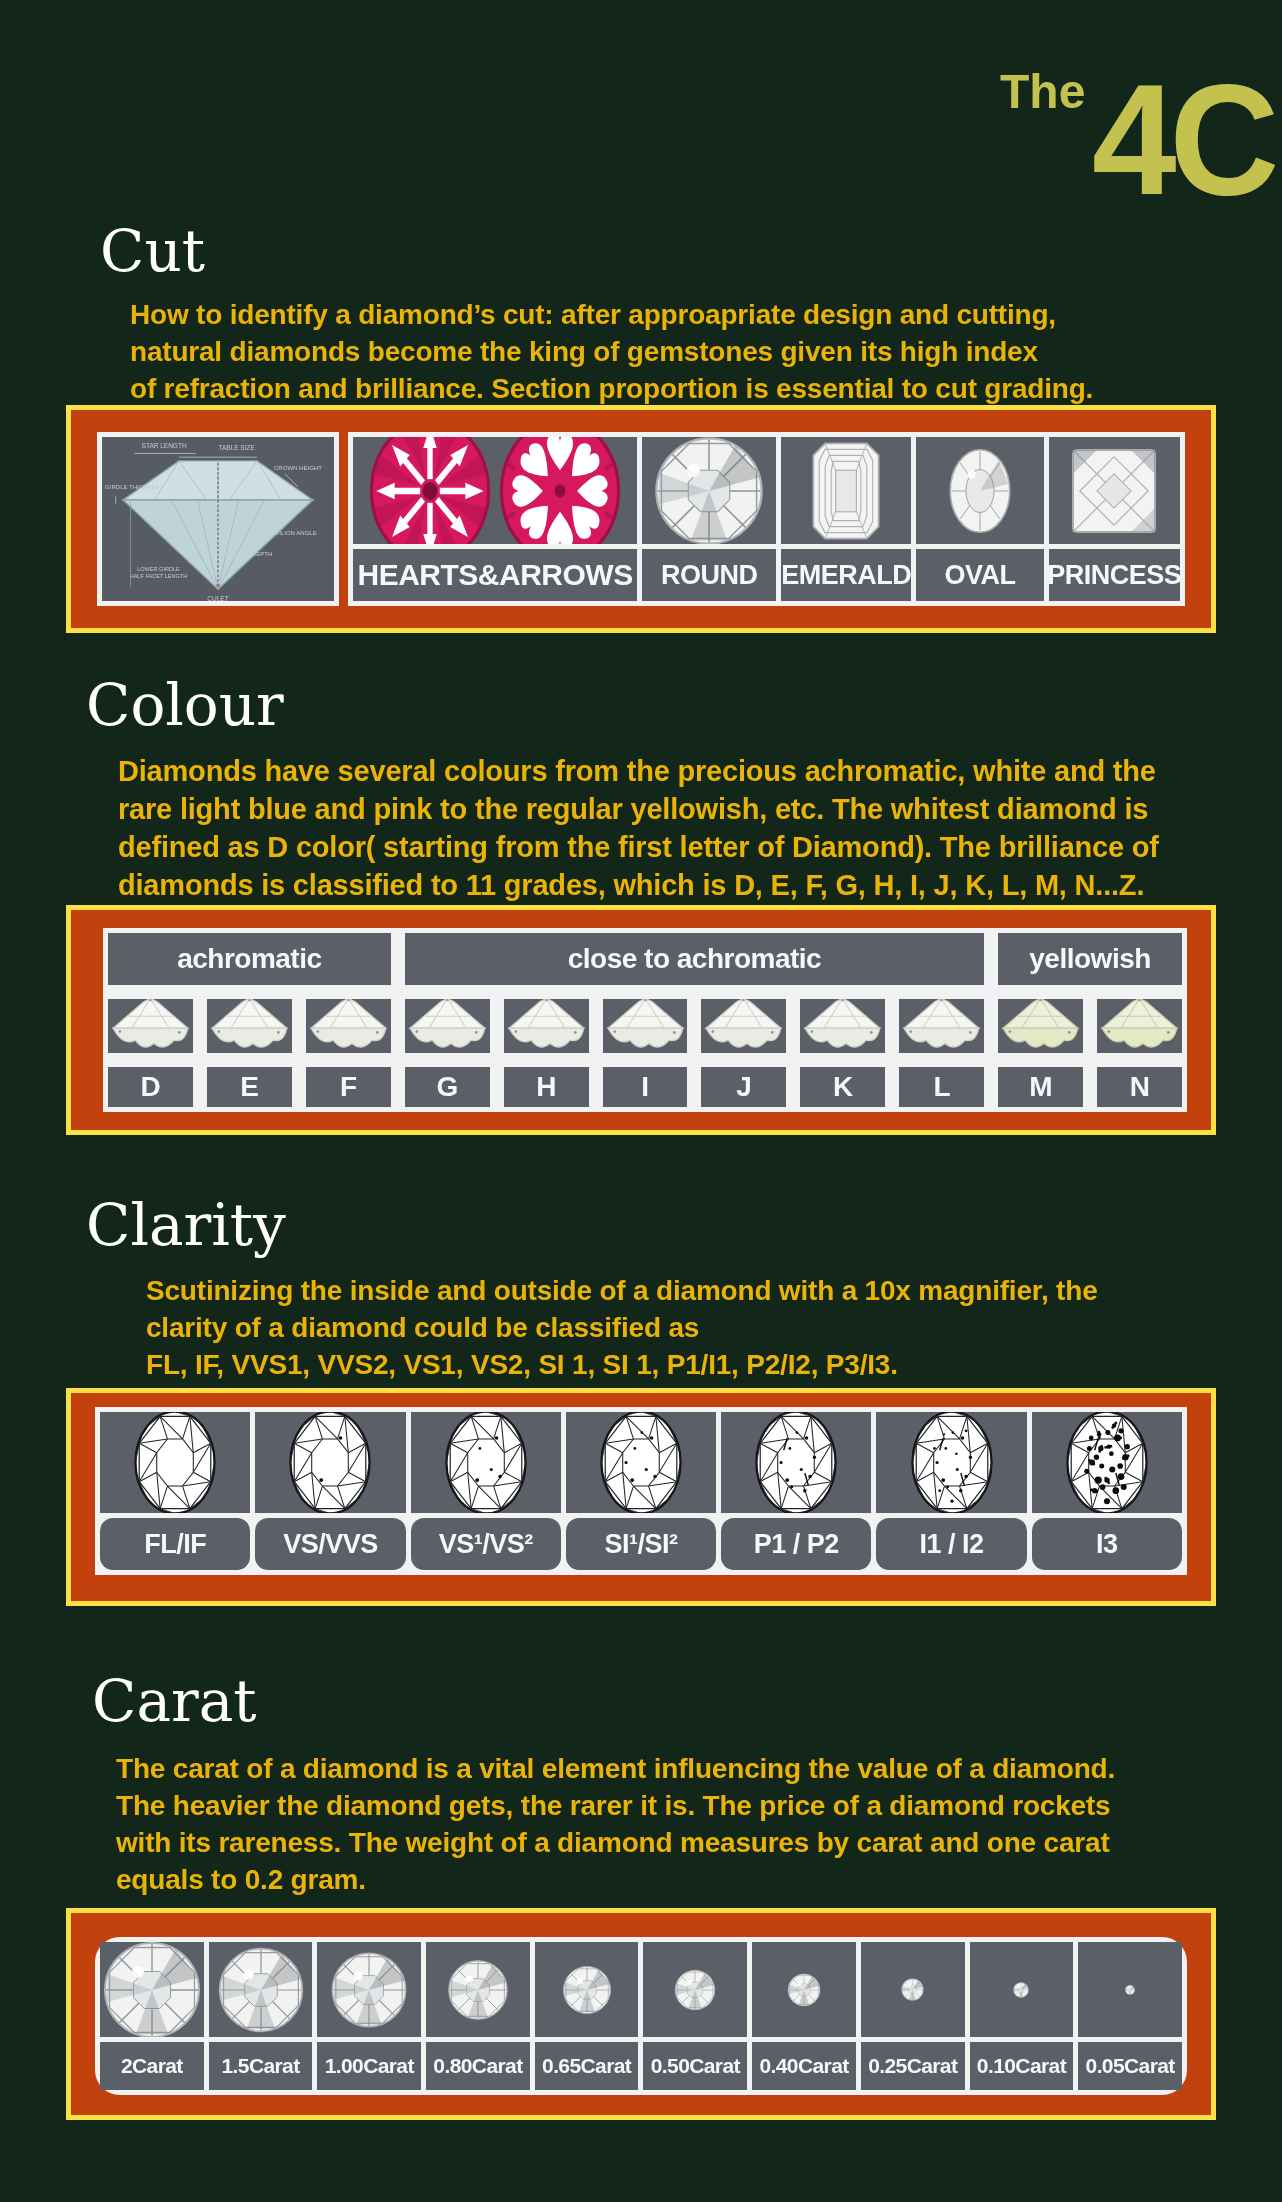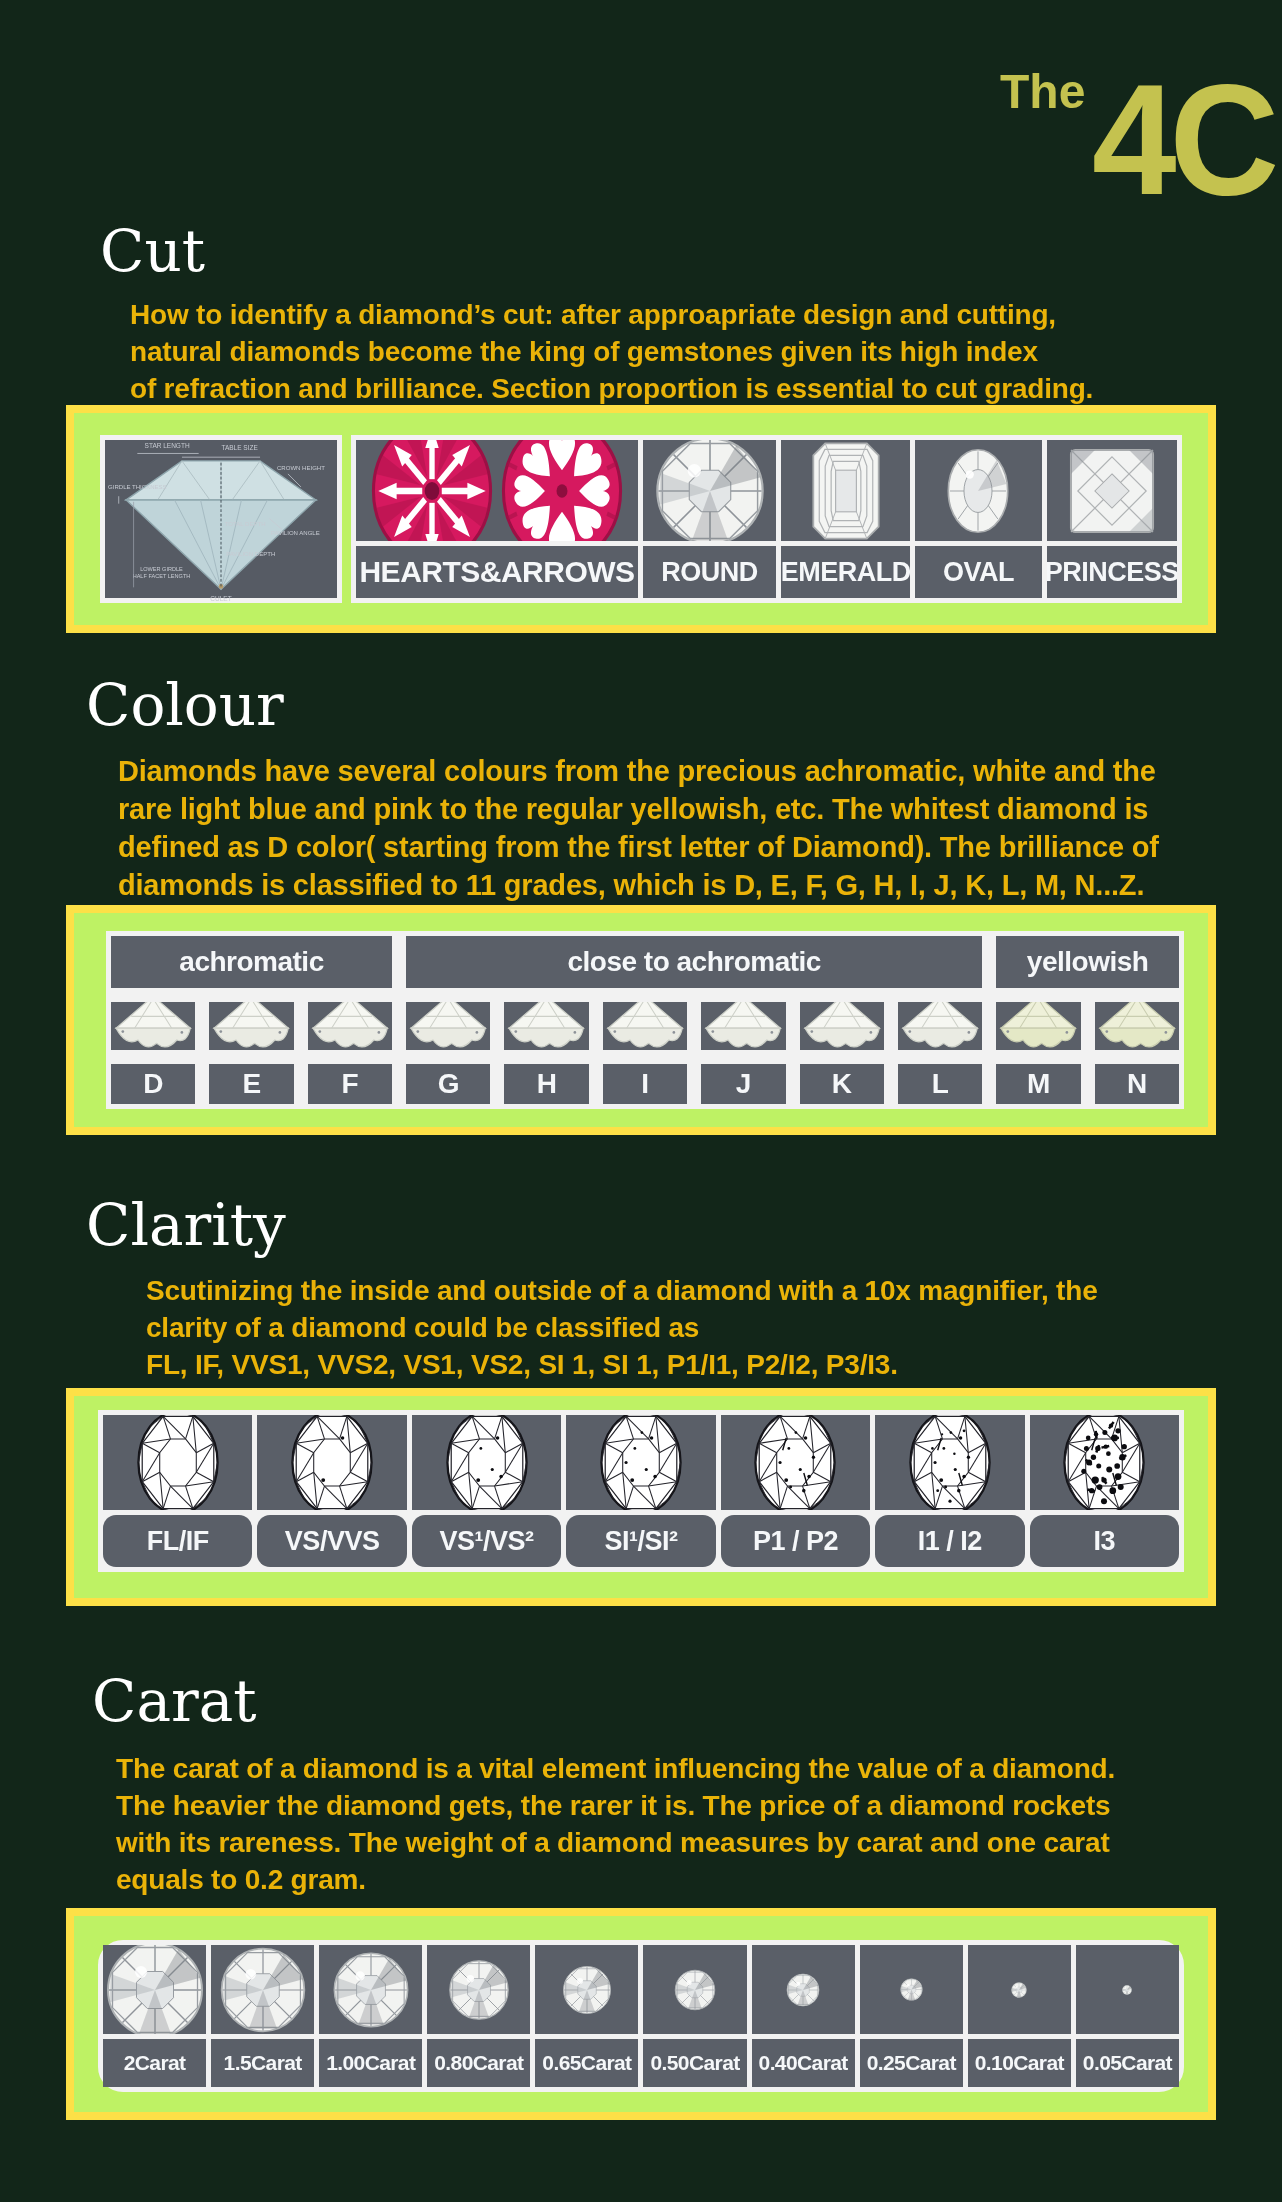--- a/index.html
+++ b/index.html
@@ -9,21 +9,21 @@
   .logo{position:absolute;top:56px;left:1000px;width:260px;height:160px;}
   .logo-the{position:absolute;top:8px;left:0;font-size:48px;font-weight:700;color:#c4c24f;letter-spacing:0;}
   .logo-4c{position:absolute;top:20px;left:92px;font-size:152px;line-height:0.84;font-weight:800;
            letter-spacing:-7px;color:#c4c24f;transform:scaleY(1.04);}
   
   .sec-title{position:absolute;color:#ffffff;font-family:"DejaVu Serif","Liberation Serif",serif;
              font-size:58px;font-weight:400;line-height:1;}
   .para{position:absolute;color:#eab308;font-weight:700;font-size:28px;line-height:37px;letter-spacing:-0.2px;}
   .para div{white-space:nowrap;}
   
-  .panel{position:absolute;background:#bef264;border:8px solid #fde047;box-sizing:border-box;}
+  .panel{position:absolute;background:#c2410c;border:5px solid #fde047;box-sizing:border-box;}
   .wgrid{display:grid;gap:5px;background:#f2f2f2;border:5px solid #f2f2f2;box-sizing:border-box;}
   .cell{background:#5a5f68;display:flex;align-items:center;justify-content:center;overflow:hidden;}
   .lbl{color:#f5f7f9;font-weight:700;letter-spacing:-0.5px;}
   
   .cut-inner{position:absolute;left:26px;top:22px;right:26px;bottom:22px;display:flex;gap:9px;}
   .diagram-cell{width:242px;flex:none;border:5px solid #f2f2f2;background:#565b64;box-sizing:border-box;
                 display:flex;align-items:center;justify-content:center;}
   .cut-grid{flex:1;grid-template-columns:2.12fr 1fr 0.97fr 0.95fr 0.98fr;grid-template-rows:1fr 52px;}
   .cut-grid .lbl{font-size:27px;}
   .ha-pair{display:flex;gap:8px;align-items:center;justify-content:center;}

